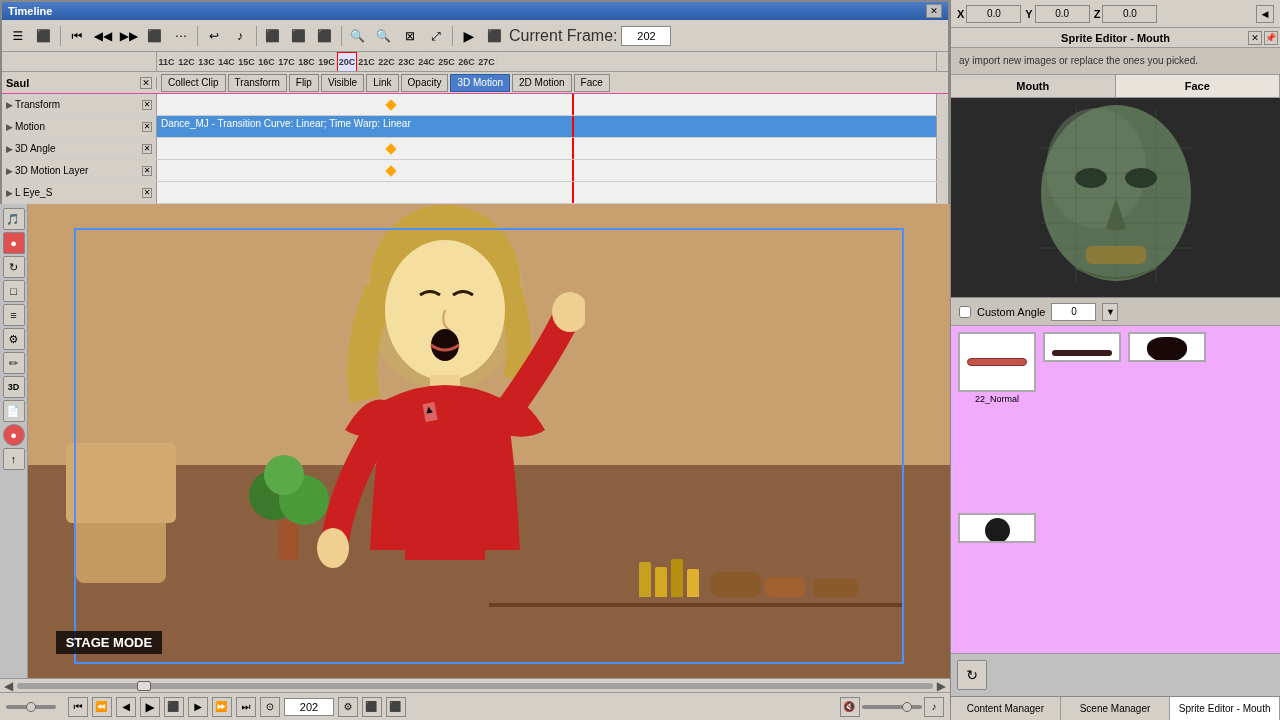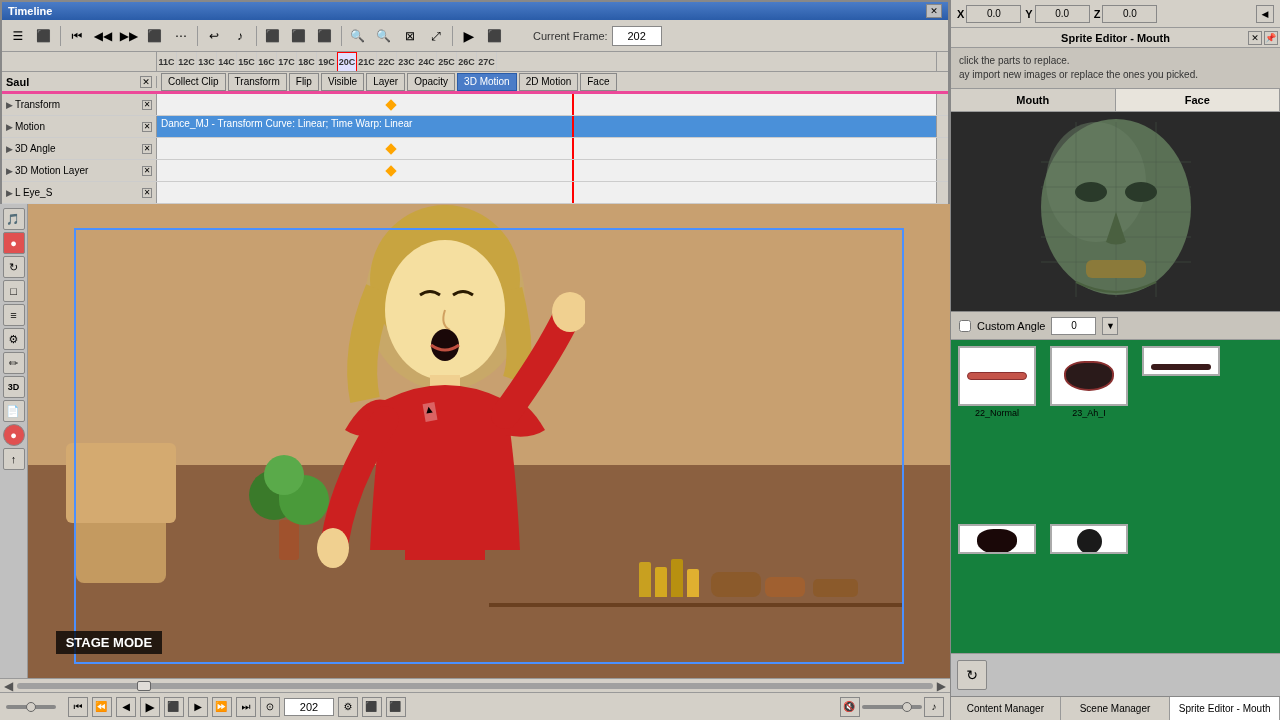--- a/index.html
+++ b/index.html
@@ -55,21 +55,21 @@
     }
     .toolbar-btn {
       width: 24px; height: 24px;
       background: #d4d0c8;
       border: 1px solid transparent;
       display: flex; align-items: center; justify-content: center;
       cursor: pointer; font-size: 12px;
       border-radius: 2px;
     }
     .toolbar-separator { width: 1px; height: 20px; background: #999; margin: 0 2px; }
-    .toolbar-label { font-size: 11px; color: #333; margin-right: 2px; margin-left: 24px; }
+    .toolbar-label { font-size: 16px; color: #333; margin-right: 2px; }
     .toolbar-frame-input {
       width: 50px; height: 20px;
       border: 1px solid #888;
       background: white;
       text-align: center;
       font-size: 11px;
     }
 
     
     .timeline-header {
@@ -104,21 +104,21 @@
       border-right: 1px solid #ccc;
       height: 20px;
       display: flex; align-items: center; justify-content: center;
     }
     .frame-num.major { font-weight: bold; }
 
     
     .header-buttons-row {
       display: flex;
       background: #d4d0c8;
-      border-bottom: 3px solid #ec4899;
+      border-bottom: 1px solid #ec4899;
       height: 22px;
       align-items: center;
     }
     .labels-area-header {
       width: 155px; min-width: 155px;
       display: flex; align-items: center;
       border-right: 1px solid #999;
       padding: 0 4px;
       gap: 2px;
     }
@@ -326,23 +326,23 @@
     }
     .custom-angle-arrow {
       width: 16px; height: 18px;
       background: #d4d0c8; border: 1px solid #888;
       font-size: 9px; display: flex; align-items: center; justify-content: center;
       cursor: pointer;
     }
 
     
     .sprite-grid {
-      display: flex; flex-wrap: wrap; gap: 12px;
+      display: flex; flex-wrap: wrap; gap: 5px;
       padding: 6px;
-      background: #15803d;
+      background: #f0abfc;
       overflow-y: auto;
       flex: 1;
     }
     .sprite-item {
       width: 80px; display: flex; flex-direction: column; align-items: center;
       cursor: pointer;
     }
     .sprite-thumb {
       width: 78px; height: 60px;
       background: white;
@@ -501,21 +501,21 @@
         <div class="header-buttons-row">
           <div class="labels-area-header">
             <span class="name-label">Saul</span>
             <div class="close-x">✕</div>
           </div>
           <div class="timeline-btn-row">
             <button class="tl-btn">Collect Clip</button>
             <button class="tl-btn">Transform</button>
             <button class="tl-btn">Flip</button>
             <button class="tl-btn">Visible</button>
-            <button class="tl-btn">Layer</button>
+            <button class="tl-btn">Link</button>
             <button class="tl-btn">Opacity</button>
             <button class="tl-btn" style="background:#4a7cc7;color:white;border-color:#2a5ca8;">3D Motion</button>
             <button class="tl-btn">2D Motion</button>
             <button class="tl-btn">Face</button>
           </div>
           <div class="scroll-stub"></div>
         </div>
 
         <div class="tracks-container">
 
@@ -532,21 +532,21 @@
             <div class="scroll-stub"></div>
           </div>
 
           <div class="track-row">
             <div class="track-label">
               <span class="expand-icon">▶</span>
               <span>Motion</span>
               <div class="close-icon">✕</div>
             </div>
             <div class="track-content motion-track" style="position:relative;">
-              <span class="motion-label-text">Dance_MJ - Transform Curve: Linear; Time Warp: Linear</span>
+              <span class="motion-label-text">Dance_MJ - Transition Curve: Linear; Time Warp: Linear</span>
               <div class="track-playhead"></div>
             </div>
             <div class="scroll-stub"></div>
           </div>
 
           <div class="track-row">
             <div class="track-label">
               <span class="expand-icon">▶</span>
               <span>3D Angle</span>
               <div class="close-icon">✕</div>
@@ -747,21 +747,20 @@
 
     <div class="sprite-editor">
 
       <div class="sprite-editor-title">
         <span>Sprite Editor - Mouth</span>
         <button style="position:absolute;right:2px;width:14px;height:14px;background:#d4d0c8;border:1px solid #888;font-size:9px;cursor:pointer;">📌</button>
         <button style="position:absolute;right:18px;width:14px;height:14px;background:#d4d0c8;border:1px solid #888;font-size:9px;cursor:pointer;">✕</button>
       </div>
 
       <div class="sprite-editor-desc">
-        <div style="font-size:10px;">click the parts to replace.</div>
         <div style="font-size:10px;">ay import new images or replace the ones you picked.</div>
       </div>
 
       <div class="body-face-tabs">
         <button class="bf-tab">Mouth</button>
         <button class="bf-tab" style="background:#e8e4dc;">Face</button>
       </div>
 
       <div class="head-preview">
         <svg viewBox="0 0 180 200" xmlns="http://www.w3.org/2000/svg" width="180" height="200">
@@ -800,26 +799,20 @@
 
       <div class="sprite-grid">
 
         <div class="sprite-item">
           <div class="sprite-thumb">
             <div class="mouth-normal"></div>
           </div>
           <span class="sprite-label">22_Normal</span>
         </div>
 
-        <div class="sprite-item">
-          <div class="sprite-thumb">
-            <div class="mouth-ah"></div>
-          </div>
-          <span class="sprite-label">23_Ah_I</span>
-        </div>
 
 
         <div class="sprite-item">
           <div class="sprite-thumb" style="height:30px;overflow:hidden;">
             <div style="width:60px;height:6px;background:#3a1a1a;border-radius:3px;margin-top:12px;"></div>
           </div>
         </div>
         <div class="sprite-item">
           <div class="sprite-thumb" style="height:30px;overflow:hidden;">
             <div style="width:40px;height:25px;background:#1a0808;border-radius:50% 50% 60% 60%;margin-top:5px;"></div>

